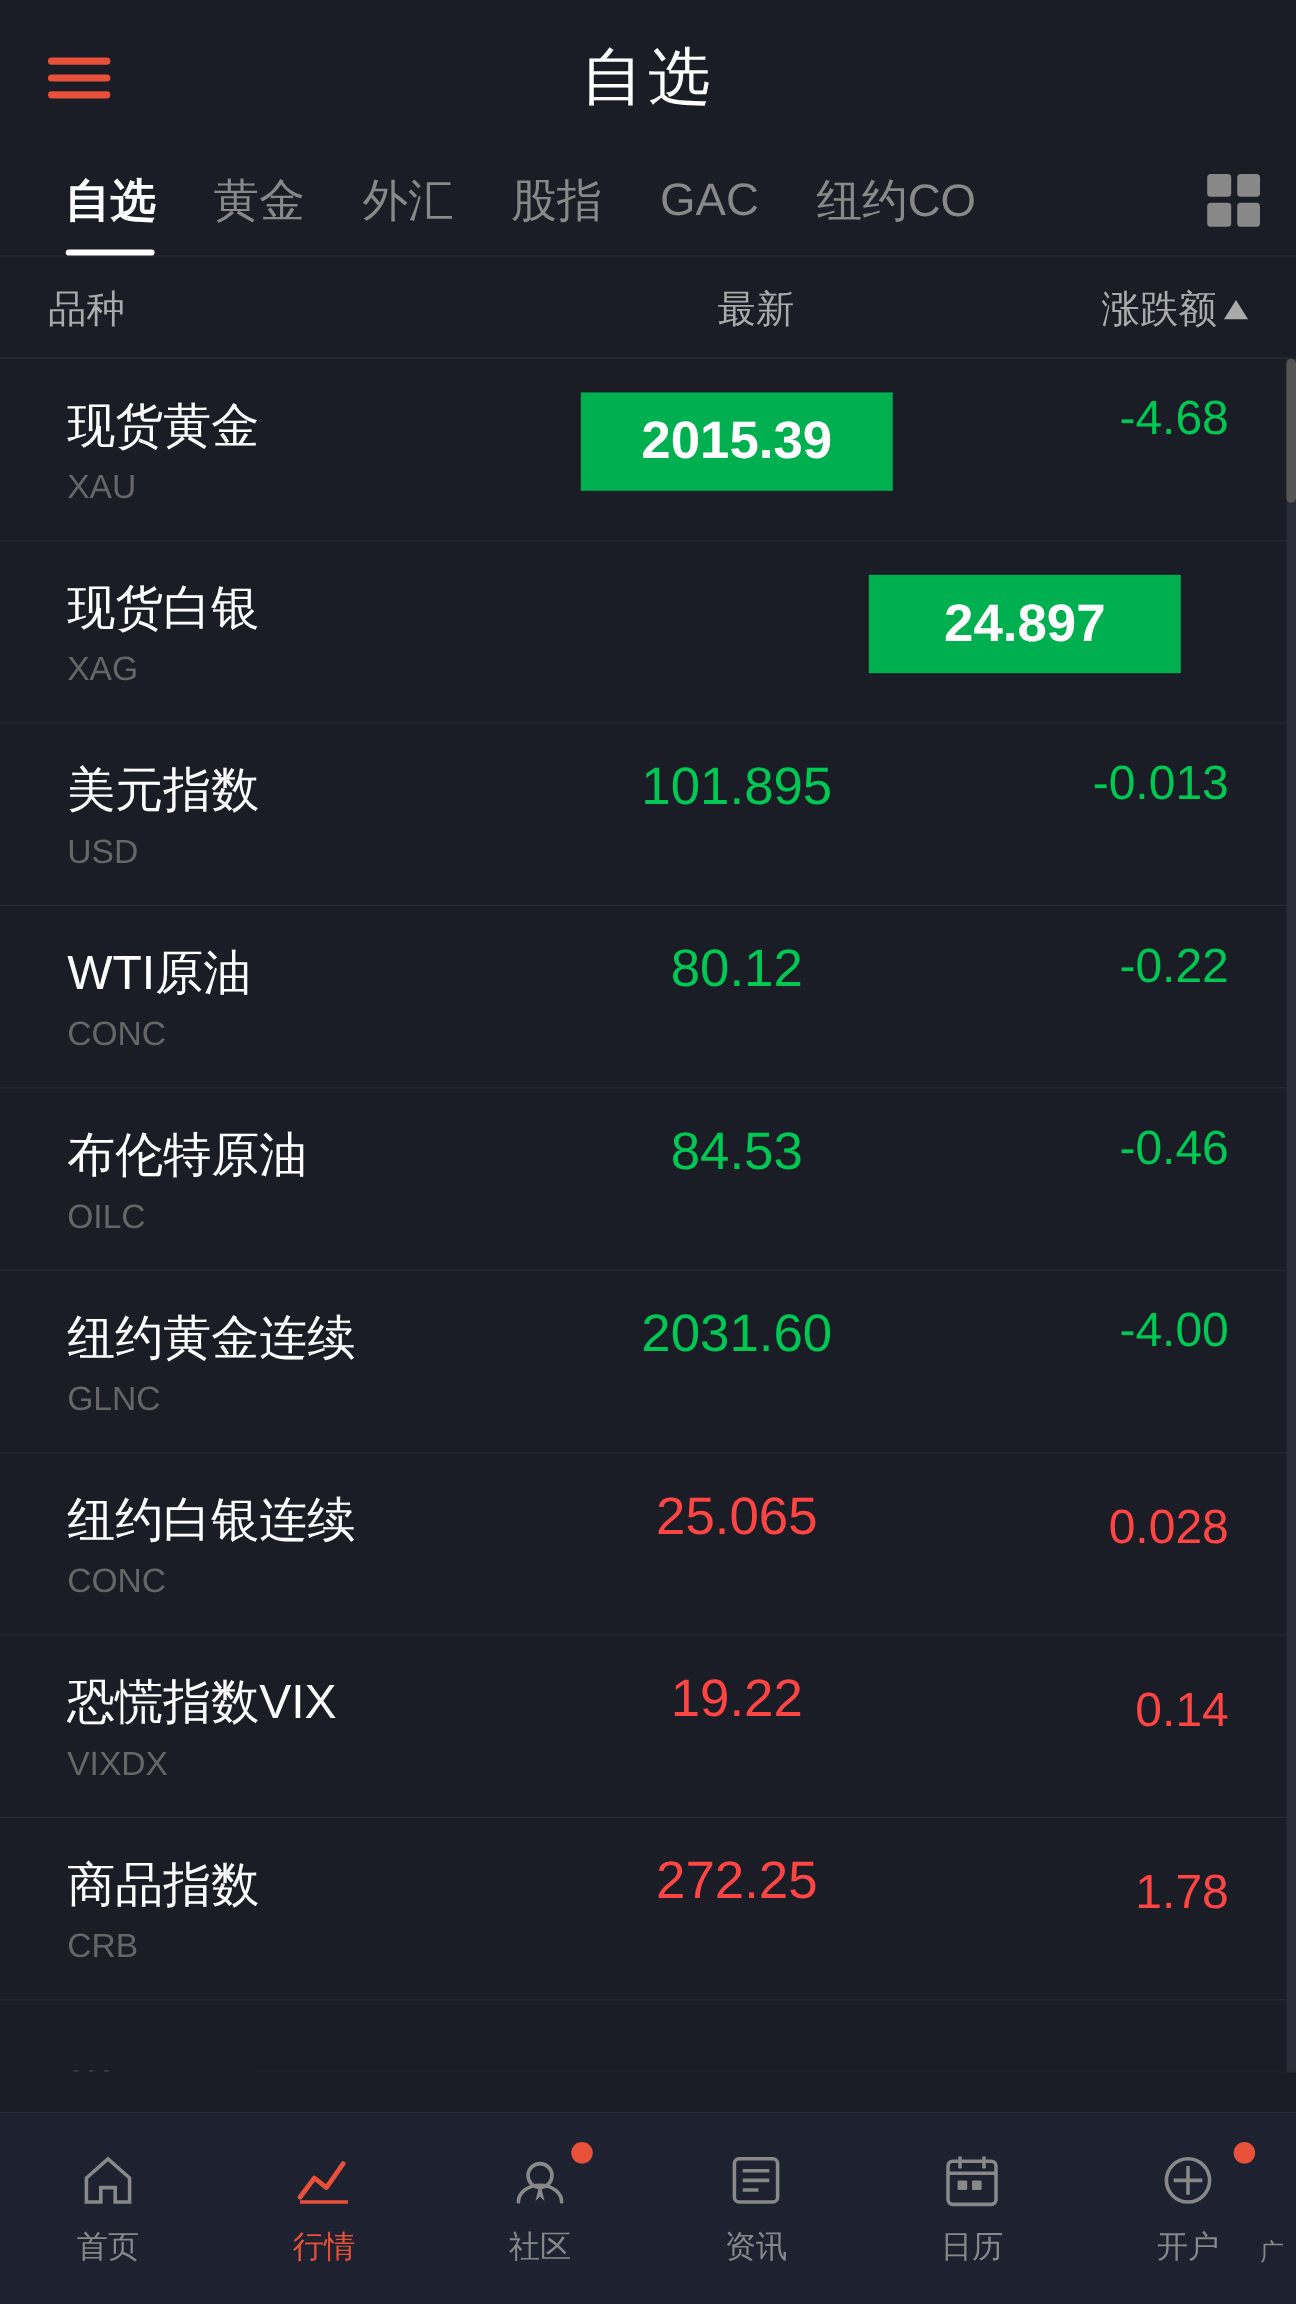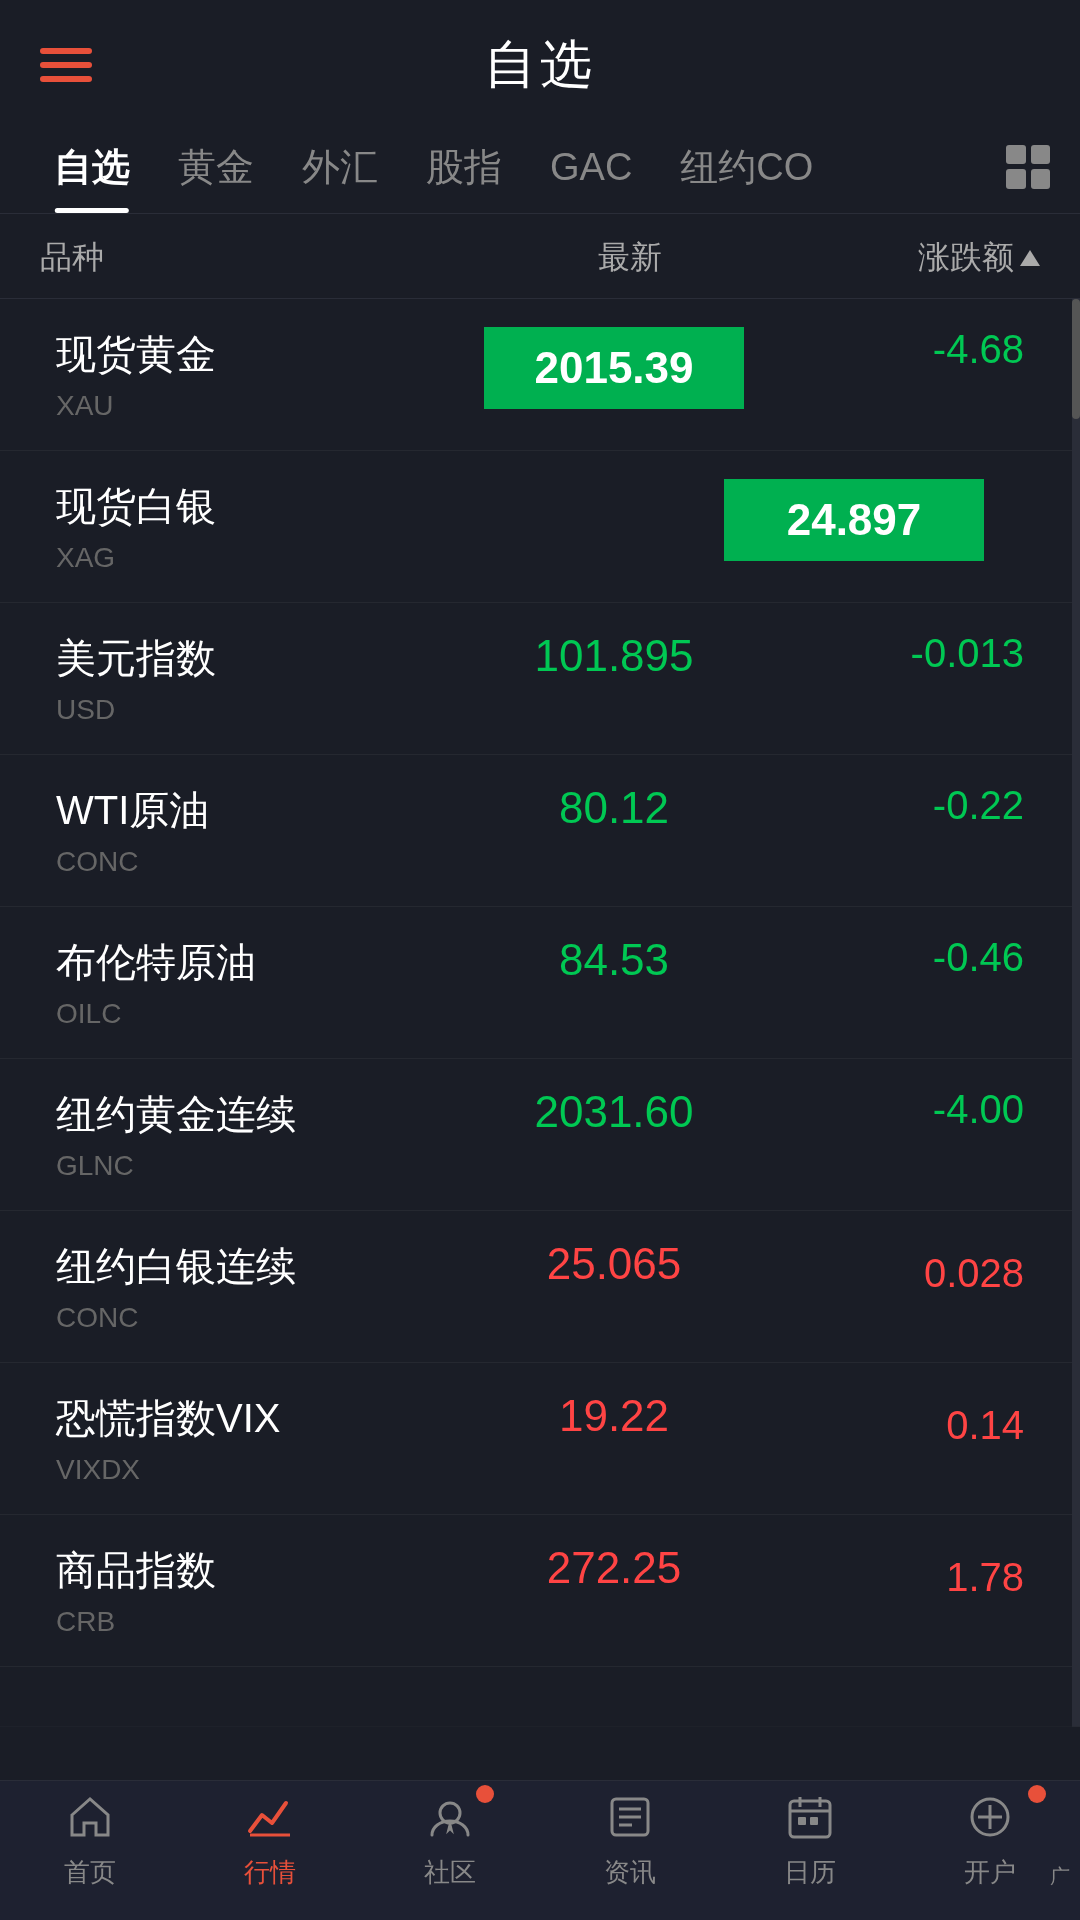--- a/index.html
+++ b/index.html
@@ -206,21 +206,21 @@
     .bottom-nav {
       position: fixed;
       bottom: 0;
       left: 0;
       width: 1080px;
       background: #1e2130;
       border-top: 1px solid #2a2d38;
       display: flex;
       align-items: center;
       justify-content: space-around;
-      padding: 8px 0 30px;
+      padding: 28px 0 30px;
     }
     .nav-item {
       display: flex;
       flex-direction: column;
       align-items: center;
       gap: 10px;
       cursor: pointer;
       position: relative;
       min-width: 120px;
     }

